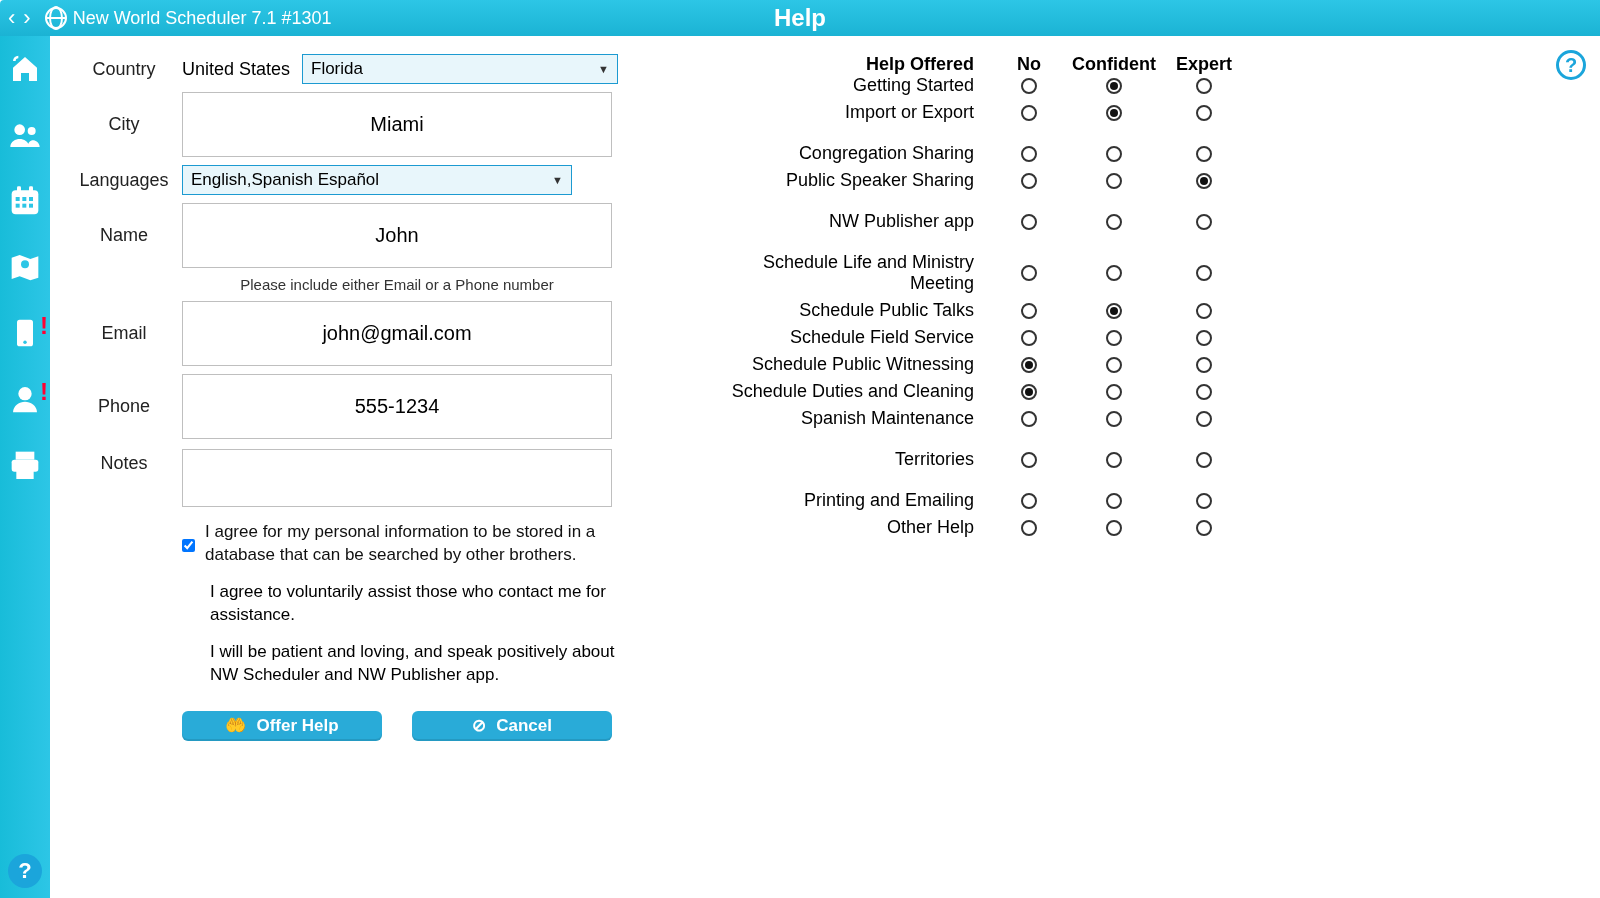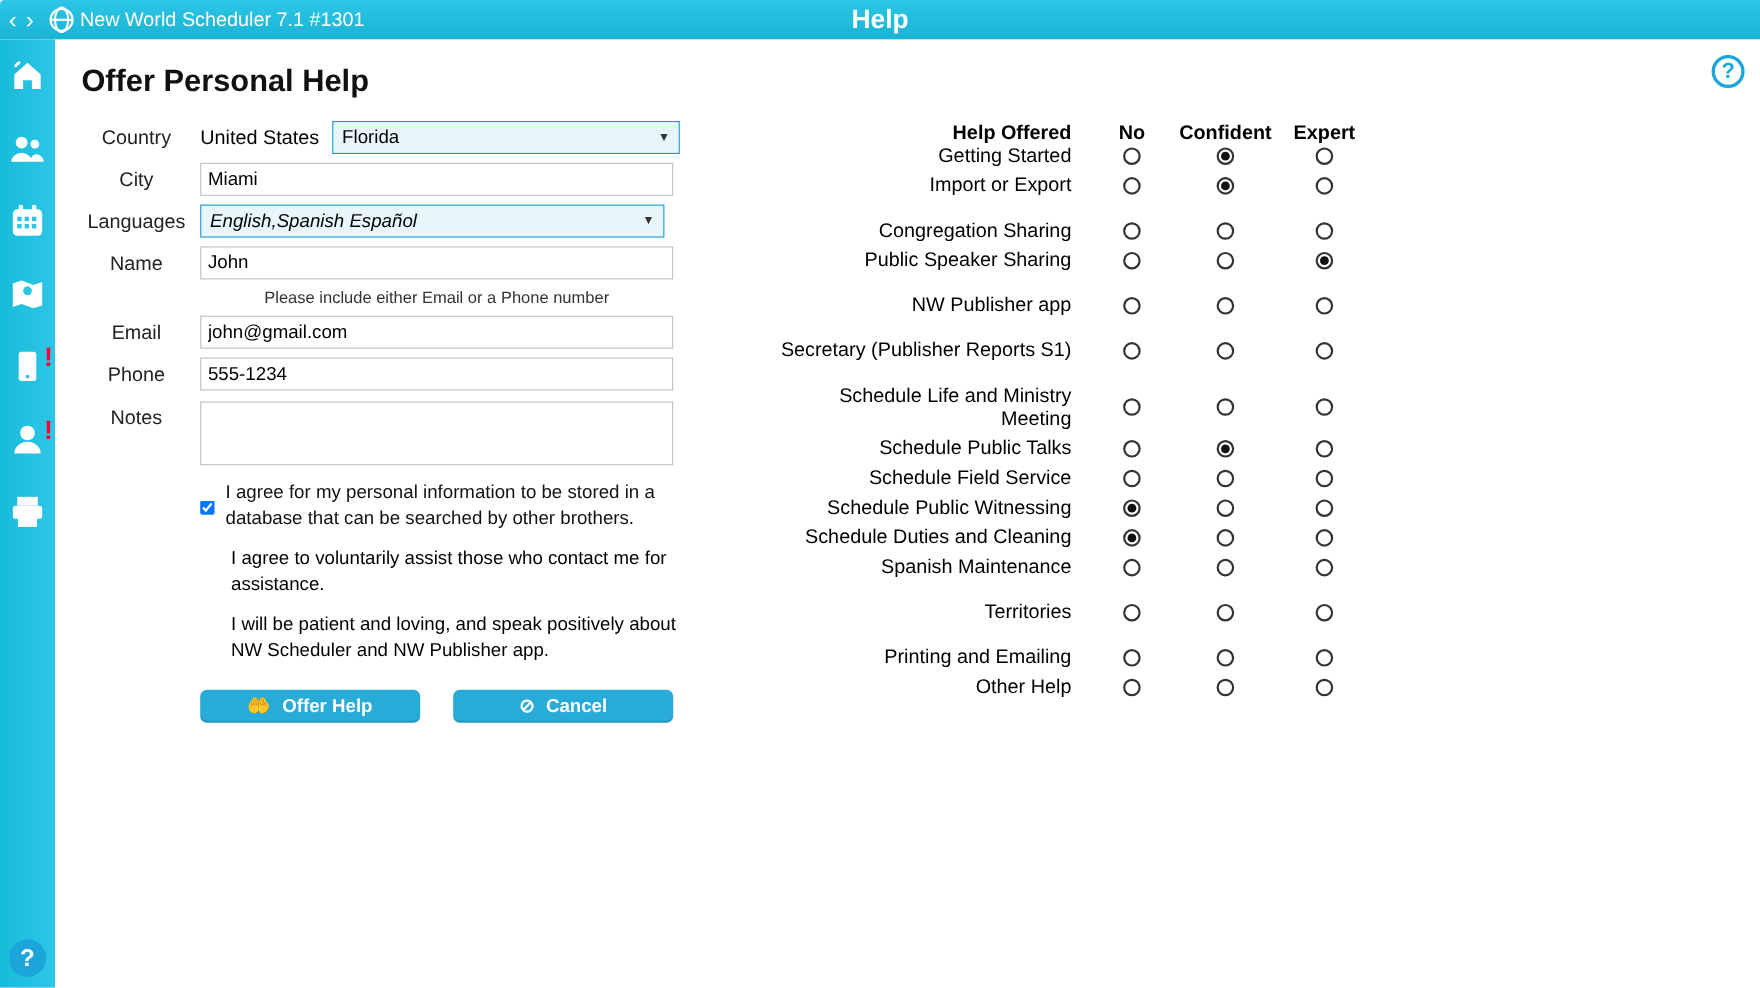--- a/index.html
+++ b/index.html
@@ -70,31 +70,32 @@
   h1.page-title { font-size: 28px; font-weight: 700; color: #111; margin: 4px 0 20px 0; }
 
   .two-col { display: flex; gap: 40px; }
   .left-col { width: 560px; }
   .right-col { margin-left: 20px; }
 
   .form-row { display: flex; align-items: center; margin-bottom: 8px; }
   .form-row label { width: 100px; text-align: center; margin-right: 8px; font-size: 18px; color:#222; }
   .country-static { width: 120px; font-size: 18px; }
   .form-row input[type=text], .form-row textarea {
-    font-size: 17px; padding: 4px 6px;
+    font-size: 20px; padding: 20px 6px;
     border: 1px solid #bfbfbf; background:#fff;
     width: 430px;
+    text-align: center;
   }
   .form-row textarea { height: 58px; resize: none; }
   .dropdown {
     width: 316px; height: 30px; border: 1px solid #1c9ad1; background: #e8f6fb;
     display:flex; align-items:center; justify-content:space-between;
     padding: 0 8px; font-size: 17px; cursor:pointer;
   }
-  .dropdown.lang { width: 422px; font-style: italic; }
+  .dropdown.lang { width: 390px; }
   .dropdown .arrow { font-size: 11px; color:#333; }
   .hint { text-align:center; font-size:15px; color:#333; margin: 4px 0 8px 108px; width:430px; }
 
   .agree-block { margin: 14px 0 0 108px; }
   .agree-block .agree-row { display:flex; gap:10px; margin-bottom: 6px; align-items:center; }
   .agree-block .agree-row input { margin-top:4px; }
   .agree-block .agree-text { font-size: 17px; color:#111; line-height:1.35; width: 430px; }
   .agree-block .sub { margin-left: 28px; font-size:17px; width:430px; line-height:1.35; margin-top:14px; }
 
   .btnrow { display:flex; gap:30px; margin: 24px 0 0 108px; }
@@ -187,21 +188,20 @@
           <rect x="5" y="2" width="14" height="6"></rect>
           <rect x="2" y="8" width="20" height="9" rx="2"></rect>
           <rect x="6" y="14" width="12" height="8" fill="#fff" stroke="#fff"></rect>
         </svg>
     </div>
     <div class="help-corner">?</div>
   </div>
 
   <div class="content">
     <div class="help-top-right">?</div>
-    <h1 class="page-title">Offer Personal Help</h1>
 
     <div class="two-col">
 
       <div class="left-col">
         <div class="form-row">
           <label>Country</label>
           <span class="country-static">United States</span>
           <div class="dropdown">
             <span>Florida</span>
             <span class="arrow">▼</span>
@@ -318,32 +318,20 @@
               <div class="radio">
                 <span></span>
               </div>
               <div class="radio">
                 <span></span>
               </div>
               <div class="radio">
                 <span></span>
               </div>
             </div>
-            <div class="skill-row gap-after">
-              <div class="lbl">Secretary (Publisher Reports S1)</div>
-              <div class="radio">
-                <span></span>
-              </div>
-              <div class="radio">
-                <span></span>
-              </div>
-              <div class="radio">
-                <span></span>
-              </div>
-            </div>
             <div class="skill-row">
               <div class="lbl">Schedule Life and Ministry Meeting</div>
               <div class="radio">
                 <span></span>
               </div>
               <div class="radio">
                 <span></span>
               </div>
               <div class="radio">
                 <span></span>

